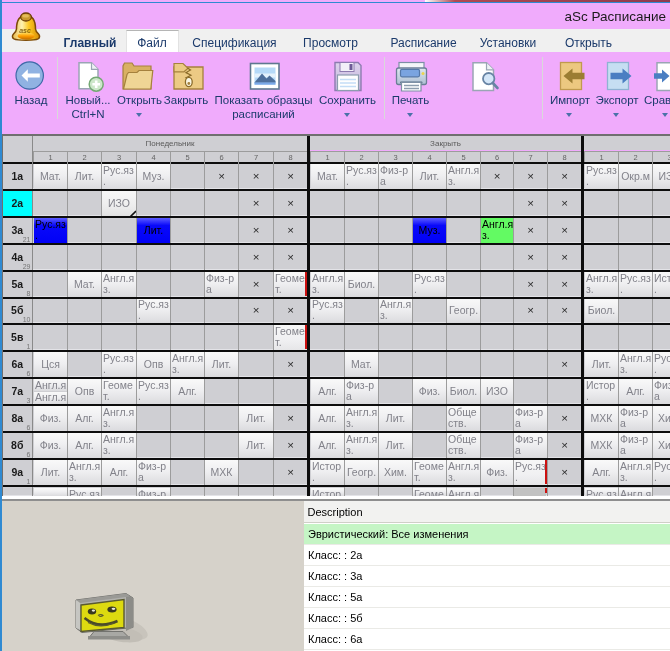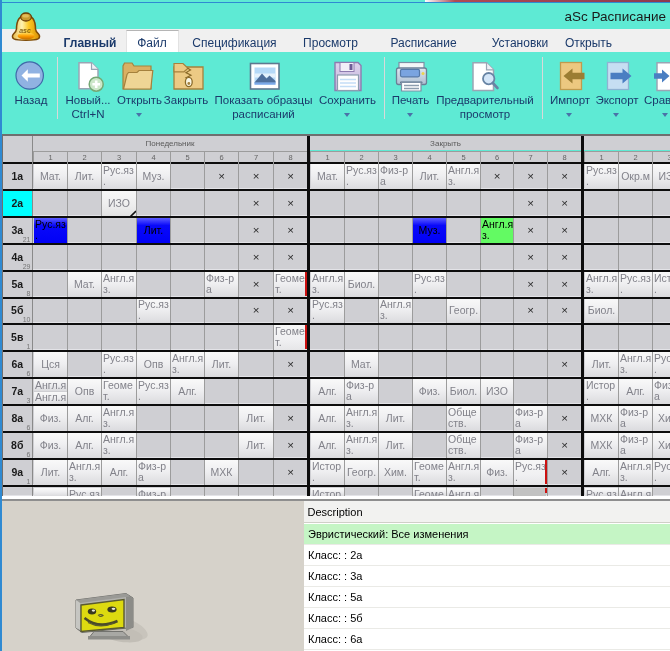--- a/index.html
+++ b/index.html
@@ -1,17 +1,17 @@
 <!DOCTYPE html>
 <html><head><meta charset="utf-8"><style>
 
 *{margin:0;padding:0;box-sizing:border-box}
 html,body{width:670px;height:651px;overflow:hidden}
 body{font-family:"Liberation Sans",sans-serif;background:#fff}
-#win{position:relative;width:670px;height:651px;overflow:hidden;background:#5eead4}
+#win{position:relative;width:670px;height:651px;overflow:hidden;background:#f0abfc}
 .ab{position:absolute}
 .lbl{color:#1b3a6b;font-size:11.5px;line-height:13.5px;text-align:center;white-space:nowrap}
 .tri{width:0;height:0;border-left:3.5px solid transparent;border-right:3.5px solid transparent;border-top:4px solid #4a71a8}
 .sep{width:1px;background:#d9d9d9}
 .celltxt{font-size:10.5px;line-height:11px;color:#82828a;overflow:hidden}
 .c1{text-align:center;line-height:24px;white-space:nowrap}
 .c2{text-align:left;padding:1px 0 0 1px}
 .raised{background:linear-gradient(180deg,#f9f9f9 0%,#efeff1 45%,#dbdbde 100%)}
 .xc{font-size:11.5px;color:#2a2a2a;text-align:center;line-height:24px}
 .vline{width:1px;background:#9c9c9c}
@@ -49,21 +49,21 @@
 <ellipse cx="14.6" cy="4.9" rx="3.3" ry="1.6" fill="#e4bc58"></ellipse>
 <text x="8.2" y="21.5" font-size="7" font-style="italic" font-weight="bold" fill="#8a6510" font-family="Liberation Sans">asc</text>
 </svg>
 <div class="ab" style="left:2px;top:29px;width:668px;height:23px;background:#f0f0f0"></div>
 <div class="ab" style="left:125.5px;top:29.5px;width:53px;height:22.5px;background:#fff;border-top:1px solid #b5b5b5;border-left:1px solid #e2e2e2;border-right:1px solid #e2e2e2"></div>
 <div class="ab" style="left:30px;top:36px;width:120px;text-align:center;font-size:12px;color:#1b3a6b;font-weight:bold;">Главный</div>
 <div class="ab" style="left:92px;top:36px;width:120px;text-align:center;font-size:12px;color:#1b3a6b;">Файл</div>
 <div class="ab" style="left:174.5px;top:36px;width:120px;text-align:center;font-size:12px;color:#1b3a6b;">Спецификация</div>
 <div class="ab" style="left:270.5px;top:36px;width:120px;text-align:center;font-size:12px;color:#1b3a6b;">Просмотр</div>
 <div class="ab" style="left:363.5px;top:36px;width:120px;text-align:center;font-size:12px;color:#1b3a6b;">Расписание</div>
-<div class="ab" style="left:448px;top:36px;width:120px;text-align:center;font-size:12px;color:#1b3a6b;margin-left:12px;">Установки</div>
+<div class="ab" style="left:448px;top:36px;width:120px;text-align:center;font-size:12px;color:#1b3a6b;">Установки</div>
 <div class="ab" style="left:528.5px;top:36px;width:120px;text-align:center;font-size:12px;color:#1b3a6b;">Открыть</div>
 <div class="ab sep" style="left:56.5px;top:57px;height:62px"></div>
 <div class="ab sep" style="left:383.5px;top:57px;height:62px"></div>
 <div class="ab sep" style="left:542px;top:57px;height:62px"></div>
 <svg class="ab" style="left:0;top:52px" width="670" height="82" viewBox="0 0 670 82">
 <defs>
 <linearGradient id="gfold" x1="0" y1="0" x2="0" y2="1">
           <stop offset="0" stop-color="#e3c98e"></stop>
           <stop offset="1" stop-color="#d2ab62"></stop>
         </linearGradient>
@@ -120,21 +120,20 @@
 <div class="ab lbl" style="left:-49px;top:94px;width:160px">Назад</div>
 <div class="ab lbl" style="left:8px;top:94px;width:160px">Новый...<br>Ctrl+N</div>
 <div class="ab lbl" style="left:59.5px;top:94px;width:160px">Открыть</div>
 <div class="ab tri" style="left:136px;top:113px"></div>
 <div class="ab lbl" style="left:183.5px;top:94px;width:160px">Показать образцы<br>расписаний</div>
 <div class="ab lbl" style="left:106px;top:94px;width:160px">Закрыть</div>
 <div class="ab lbl" style="left:267.5px;top:94px;width:160px">Сохранить</div>
 <div class="ab tri" style="left:344px;top:113px"></div>
 <div class="ab lbl" style="left:330.5px;top:94px;width:160px">Печать</div>
 <div class="ab tri" style="left:407px;top:113px"></div>
-<div class="ab lbl" style="left:405px;top:94px;width:160px">Предварительный<br>просмотр</div>
 <div class="ab lbl" style="left:490px;top:94px;width:160px">Импорт</div>
 <div class="ab tri" style="left:565.5px;top:113px"></div>
 <div class="ab lbl" style="left:537px;top:94px;width:160px">Экспорт</div>
 <div class="ab tri" style="left:613px;top:113px"></div>
 <div class="ab lbl" style="left:644px;top:94px;width:80px;text-align:left">Сравнить</div>
 <div class="ab tri" style="left:662px;top:113px"></div>
 <div class="ab" style="left:0;top:134px;width:670px;height:362px;overflow:hidden">
 <div class="ab" style="left:2px;top:0;width:668px;height:1.5px;background:#6f6f6f"></div>
 <div class="ab" style="left:2px;top:0;width:1px;height:362px;background:#6f6f6f"></div>
 <div class="ab hdr" style="left:3px;top:1.5px;width:28.5px;height:28.5px"></div>

